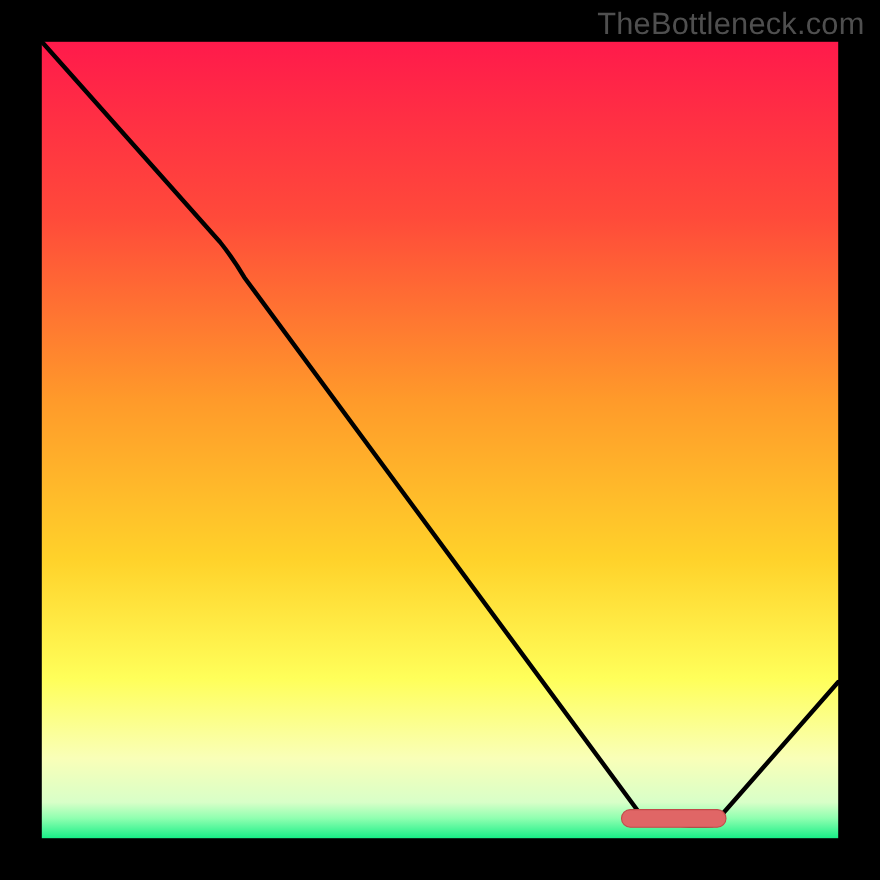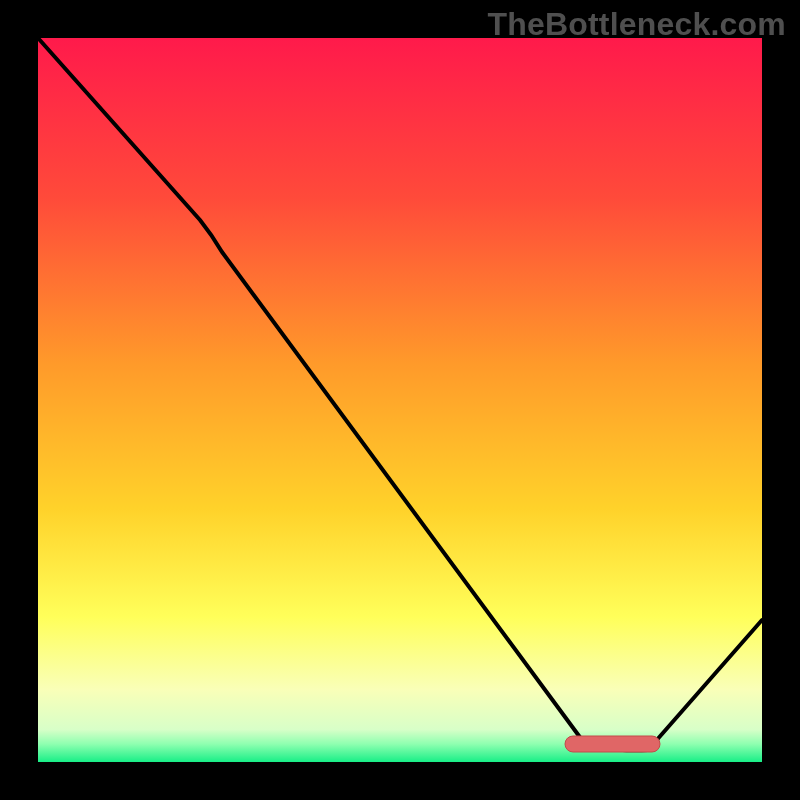--- a/index.html
+++ b/index.html
@@ -14,22 +14,22 @@
   .wrap {
     position: relative;
     width: 800px;
     height: 800px;
   }
   .watermark {
     position: absolute;
     top: 6px;
     right: 14px;
     color: #4f4f4f;
-    font-size: 32px;
-    font-weight: 700;
+    font-size: 28px;
+    font-weight: 400;
     z-index: 10;
     letter-spacing: 0.2px;
     user-select: none;
   }
   svg {
     position: absolute;
     left: 0;
     top: 0;
   }
 </style>

